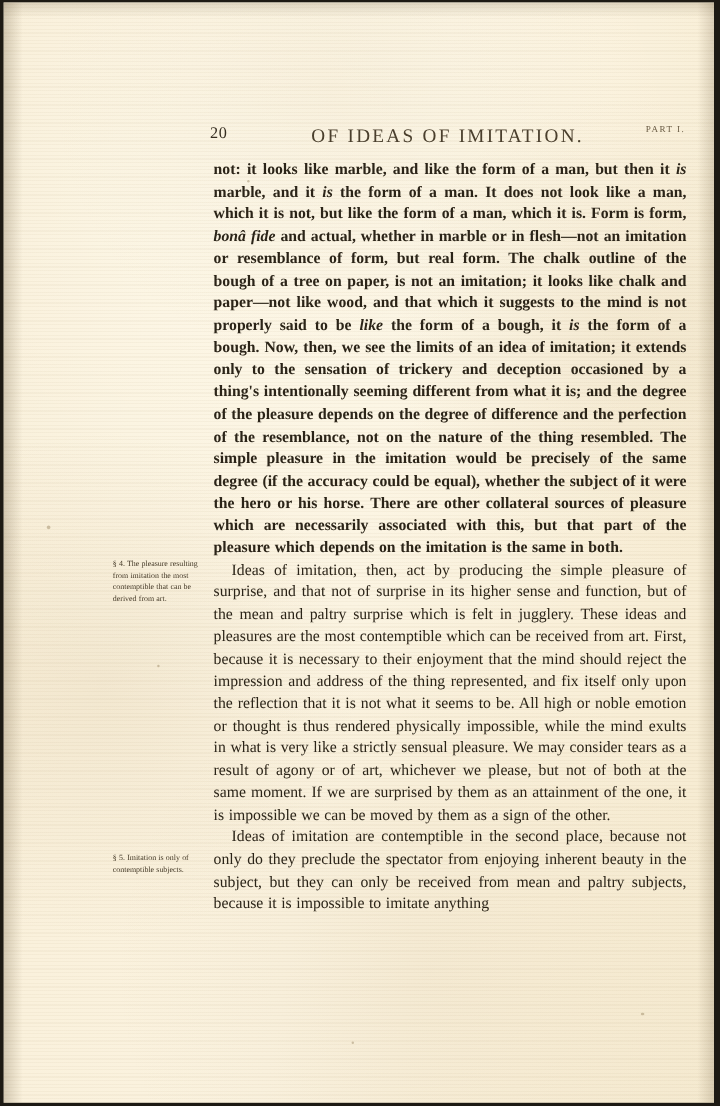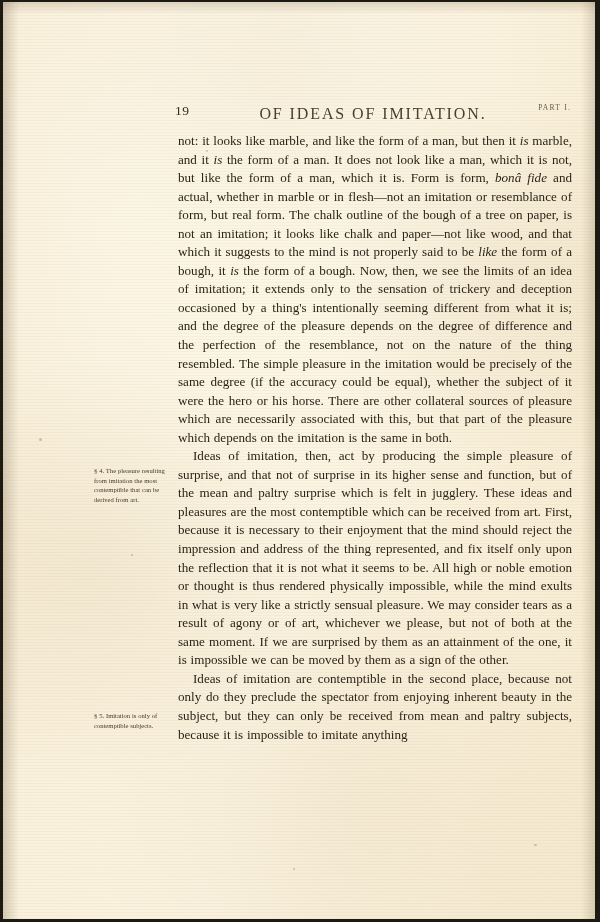--- a/index.html
+++ b/index.html
@@ -117,20 +117,21 @@
     text-align-last: left;
     -webkit-font-smoothing: antialiased;
   }
   .column p {
     margin: 0;
     text-indent: 15px;
     word-spacing: 0.55px;
   }
   .column p.flush {
     text-indent: 0;
+    font-weight: bold;
   }
   .column i {
     font-style: italic;
   }
 
   
   .sidenote {
     position: absolute;
     left: 91px;
     width: 76px;
@@ -178,21 +179,21 @@
 </style>
 </head>
 <body>
 
 <div class="scan">
   <div class="paper">
 
     <div class="content">
 
       <div class="runhead">
-        <span class="folio">19</span>
+        <span class="folio">20</span>
         <span class="title">OF IDEAS OF IMITATION.</span>
         <span class="part">PART I.</span>
       </div>
 
       <div class="column">
 
         <p class="flush"><span>not: it looks like marble, and like the form of a man, but then it </span><i>is</i><span> marble, and it </span><i>is</i><span> the form of a man.  It does not look like a man, which it is not, but like the form of a man, which it is.  Form is form, </span><i>bonâ fide</i><span> and actual, whether in marble or in flesh—not an imitation or resemblance of form, but real form.  The chalk outline of the bough of a tree on paper, is not an imitation; it looks like chalk and paper—not like wood, and that which it suggests to the mind is not properly said to be </span><i>like</i><span> the form of a bough, it </span><i>is</i><span> the form of a bough.  Now, then, we see the limits of an idea of imitation; it extends only to the sensation of trickery and deception occasioned by a thing's intentionally seeming different from what it is; and the degree of the pleasure depends on the degree of difference and the perfection of the resemblance, not on the nature of the thing resembled.  The simple pleasure in the imitation would be precisely of the same degree (if the accuracy could be equal), whether the subject of it were the hero or his horse.  There are other collateral sources of pleasure which are necessarily associated with this, but that part of the pleasure which depends on the imitation is the same in both.</span></p>
 
         <p>Ideas of imitation, then, act by producing the simple pleasure of surprise, and that not of surprise in its higher sense and function, but of the mean and paltry surprise which is felt in jugglery. These ideas and pleasures are the most contemptible which can be received from art.  First, because it is necessary to their enjoyment that the mind should reject the impression and address of the thing represented, and fix itself only upon the reflection that it is not what it seems to be.  All high or noble emotion or thought is thus rendered physically impossible, while the mind exults in what is very like a strictly sensual pleasure.  We may consider tears as a result of agony or of art, whichever we please, but not of both at the same moment.  If we are surprised by them as an attainment of the one, it is impossible we can be moved by them as a sign of the other.</p>
 

